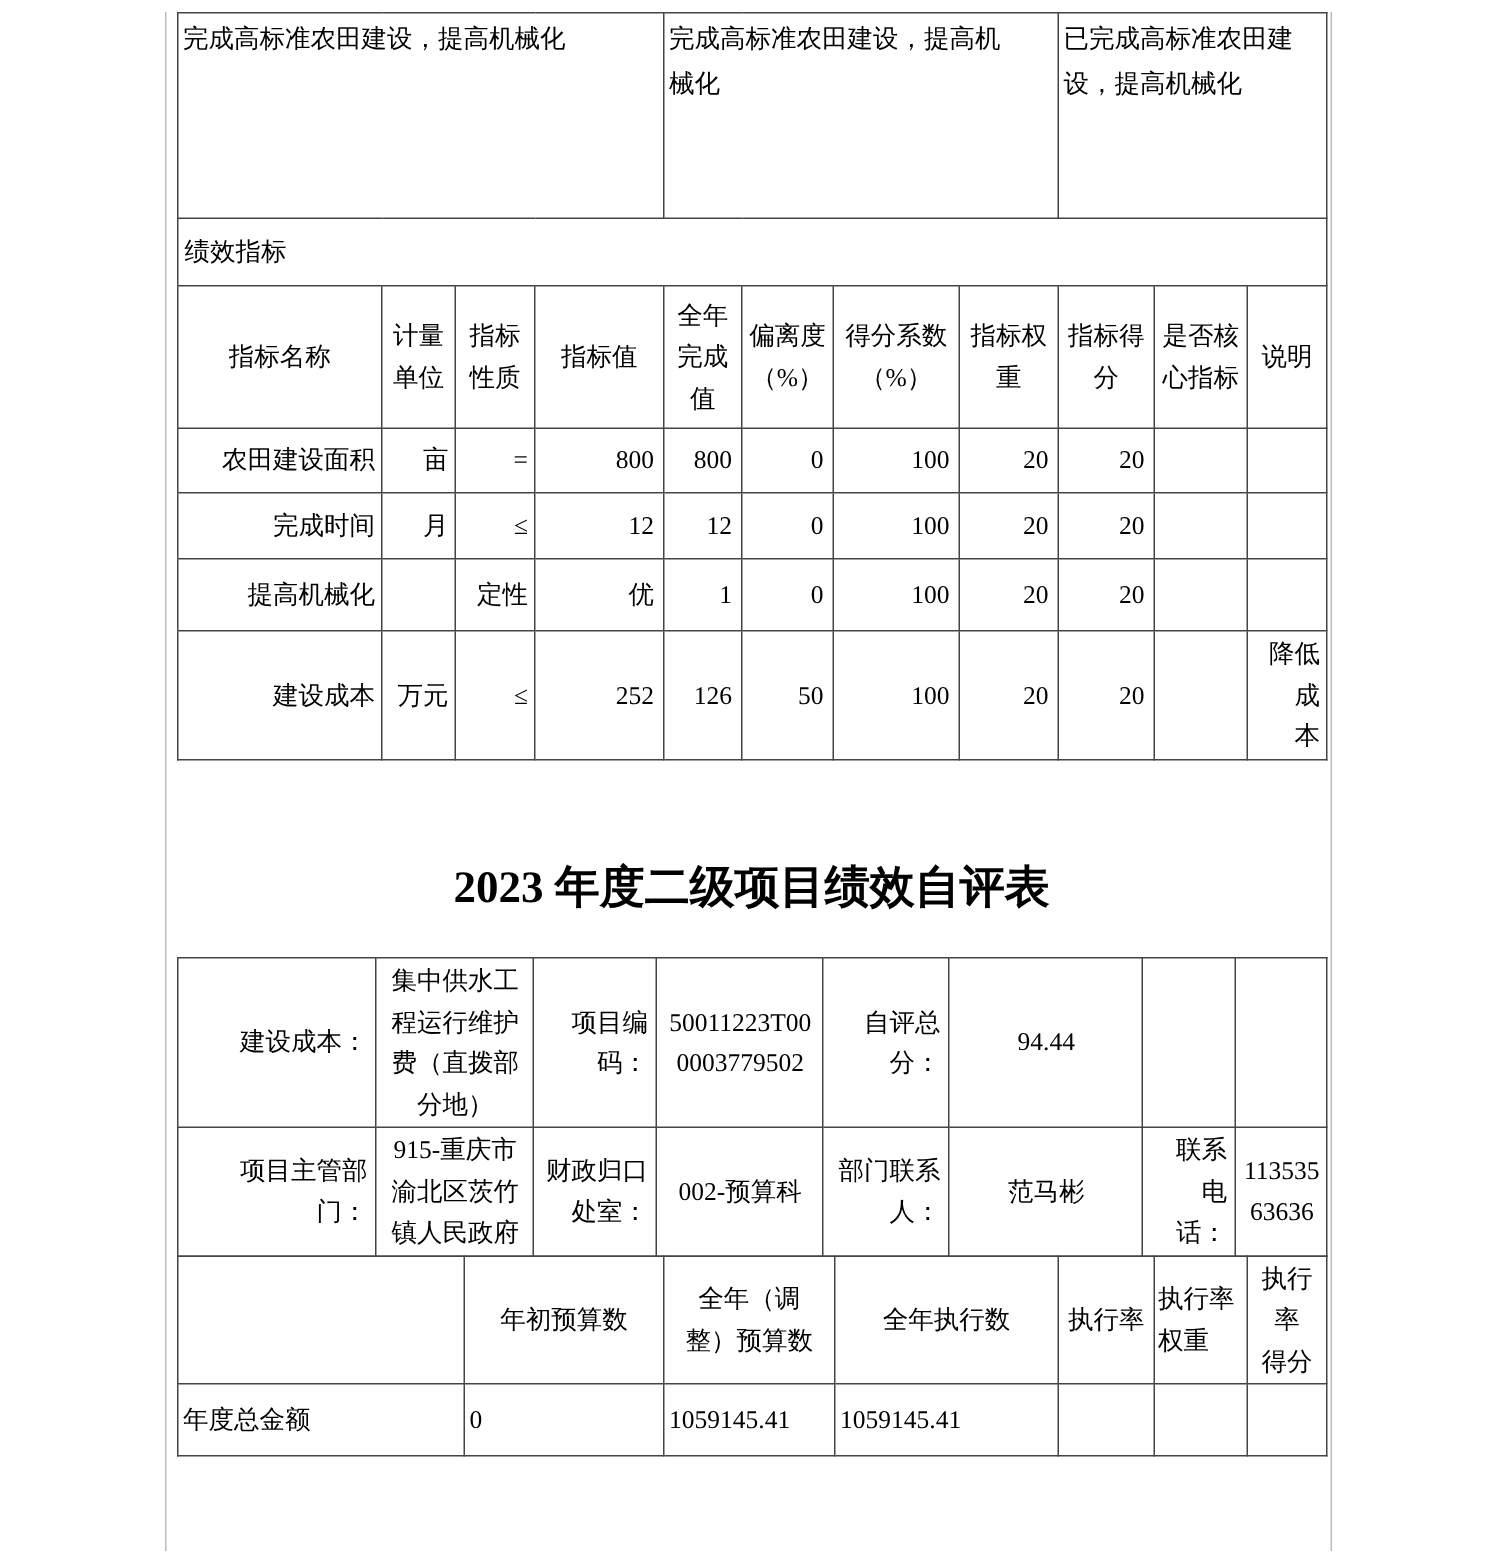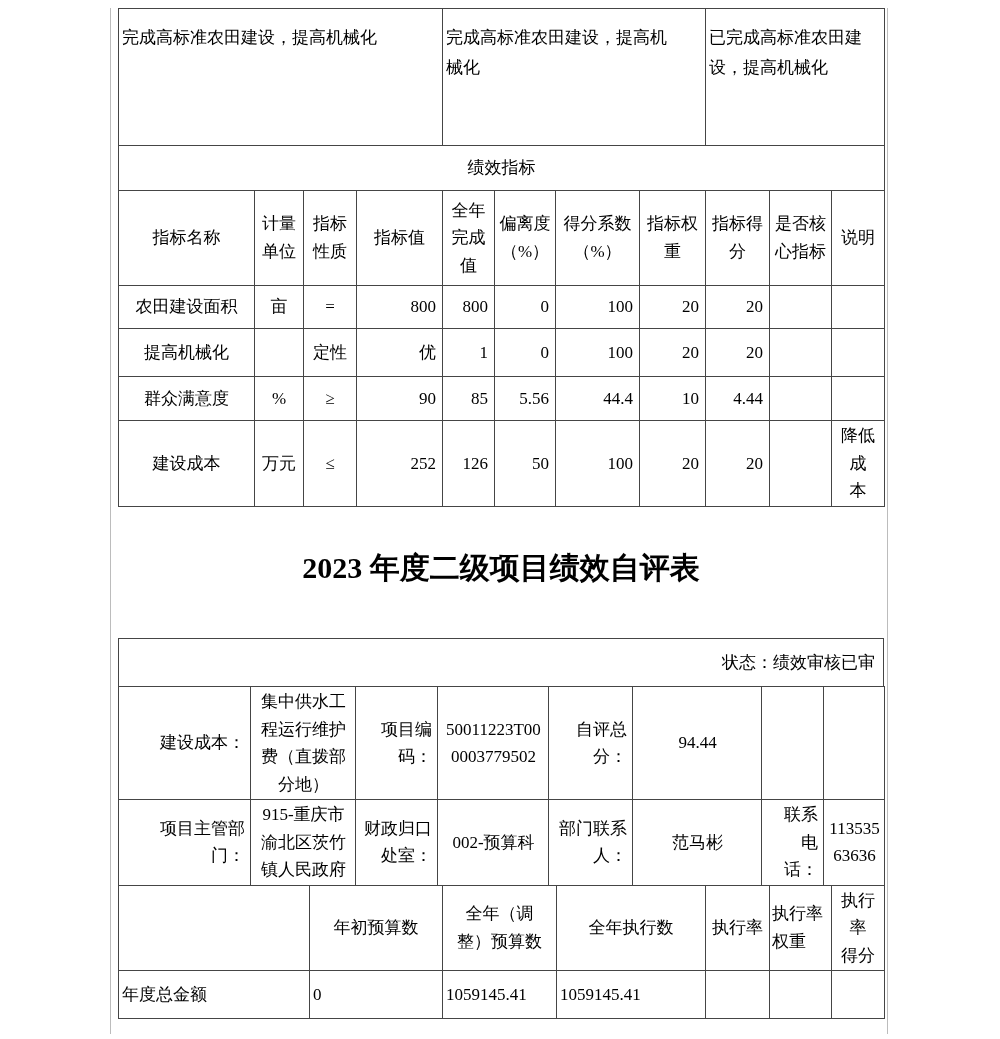--- a/index.html
+++ b/index.html
@@ -19,29 +19,29 @@
     padding:1px 4px;
     vertical-align:middle;
     white-space:pre-line;
     line-height:1.62;
     overflow:hidden;
     word-break:break-all;
   }
 
   
   .t1{position:absolute;left:118px;top:8px;width:766px;}
-  .top-cell{vertical-align:top;line-height:1.75;padding:14px 3px;}
-  .sec{text-align:center;}
+  .top-cell{vertical-align:top;line-height:1.75;padding:2px 3px;}
+  .sec{}
   .hdr td{text-align:center;padding:1px 2px;}
-  .name{text-align:center;padding-left:4px;}
+  .name{text-align:right;padding-left:4px;}
   .num{text-align:right;padding-right:6px;font-family:Liberation Serif, serif;}
 
   
   .page-title{
-    position:absolute;left:118px;top:551px;width:766px;
+    position:absolute;left:118px;top:575px;width:766px;
     text-align:center;font-size:30px;font-weight:bold;line-height:1.15;
   }
 
   
   .t2{position:absolute;left:118px;top:638px;width:768px;}
   .t2 table{width:766px;}
   .t2 table + table{margin-top:-1px;}
   .status{text-align:right;padding-right:8px;}
   .lbl{text-align:right;padding-right:5px;}
   .val{text-align:center;padding-left:5px;}
@@ -108,43 +108,43 @@
     <td class="name">=</td>
     <td class="num">800</td>
     <td class="num">800</td>
     <td class="num">0</td>
     <td class="num">100</td>
     <td class="num">20</td>
     <td class="num">20</td>
     <td></td>
     <td class="name"></td>
   </tr>
+  <tr style="height:44px">
+    <td class="name">完成时间</td>
+    <td class="name">月</td>
+    <td class="name">≤</td>
+    <td class="num">12</td>
+    <td class="num">12</td>
+    <td class="num">0</td>
+    <td class="num">100</td>
+    <td class="num">20</td>
+    <td class="num">20</td>
+    <td></td>
+    <td class="name"></td>
+  </tr>
   <tr style="height:48px">
     <td class="name">提高机械化</td>
     <td class="name"></td>
     <td class="name">定性</td>
     <td class="num">优</td>
     <td class="num">1</td>
     <td class="num">0</td>
     <td class="num">100</td>
     <td class="num">20</td>
     <td class="num">20</td>
-    <td></td>
-    <td class="name"></td>
-  </tr>
-  <tr style="height:44px">
-    <td class="name">群众满意度</td>
-    <td class="name">%</td>
-    <td class="name">≥</td>
-    <td class="num">90</td>
-    <td class="num">85</td>
-    <td class="num">5.56</td>
-    <td class="num">44.4</td>
-    <td class="num">10</td>
-    <td class="num">4.44</td>
     <td></td>
     <td class="name"></td>
   </tr>
   <tr style="height:57px">
     <td class="name">建设成本</td>
     <td class="name">万元</td>
     <td class="name">≤</td>
     <td class="num">252</td>
     <td class="num">126</td>
     <td class="num">50</td>
@@ -155,27 +155,20 @@
     <td class="name">降低成
 本</td>
   </tr>
 </tbody>
   </table>
 
 <div class="page-title">2023 年度二级项目绩效自评表</div>
 
 <div class="t2">
 
-  <table>
-    <tbody>
-        <tr style="height:48px">
-      <td class="status">状态：绩效审核已审</td>
-    </tr>
-  </tbody>
-    </table>
 
   <table>
     <colgroup>
       <col style="width:132px">
         <col style="width:105px">
         <col style="width:82px">
       <col style="width:111px">
         <col style="width:84px">
         <col style="width:129px">
       <col style="width:62px">

